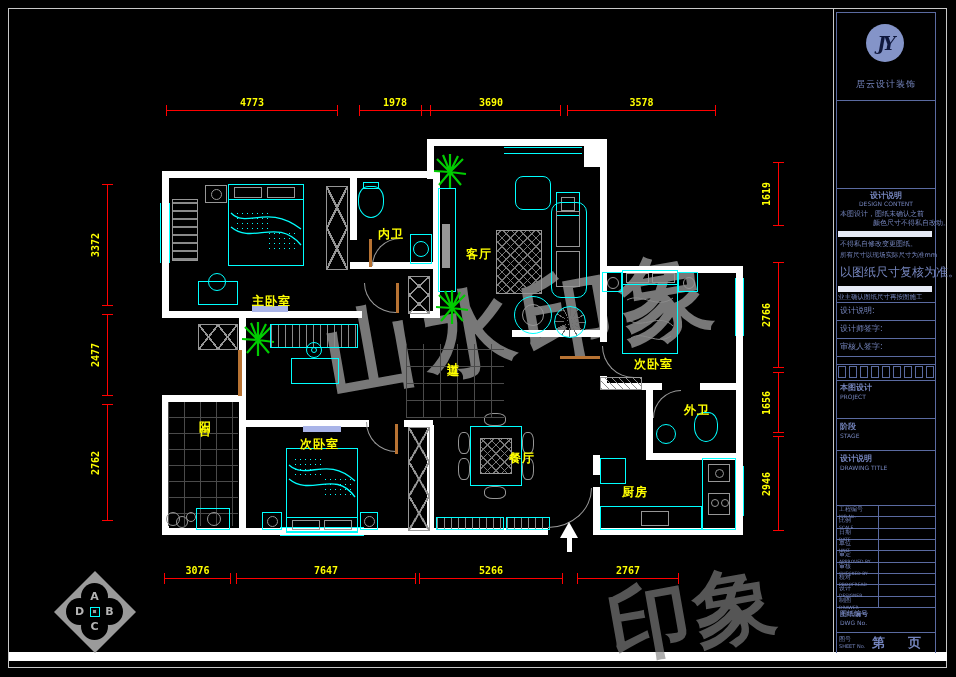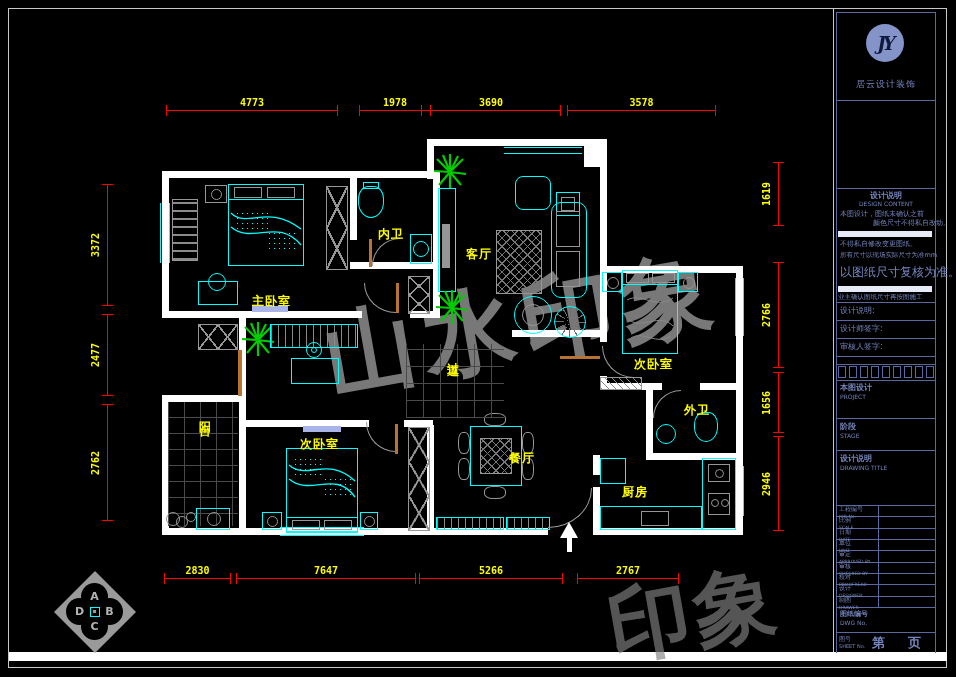--- a/index.html
+++ b/index.html
@@ -76,21 +76,21 @@
     </div>
   <div class="dh" style="left:568px;top:110px;width:147px;">
       <i class="l"></i>
       <i class="r"></i>
       <b>3578</b>
     </div>
 
   <div class="dh" style="left:165px;top:578px;width:65px;">
       <i class="l"></i>
       <i class="r"></i>
-      <b>2830</b>
+      <b>3076</b>
     </div>
   <div class="dh" style="left:237px;top:578px;width:178px;">
       <i class="l"></i>
       <i class="r"></i>
       <b>7647</b>
     </div>
   <div class="dh" style="left:420px;top:578px;width:142px;">
       <i class="l"></i>
       <i class="r"></i>
       <b>5266</b>

